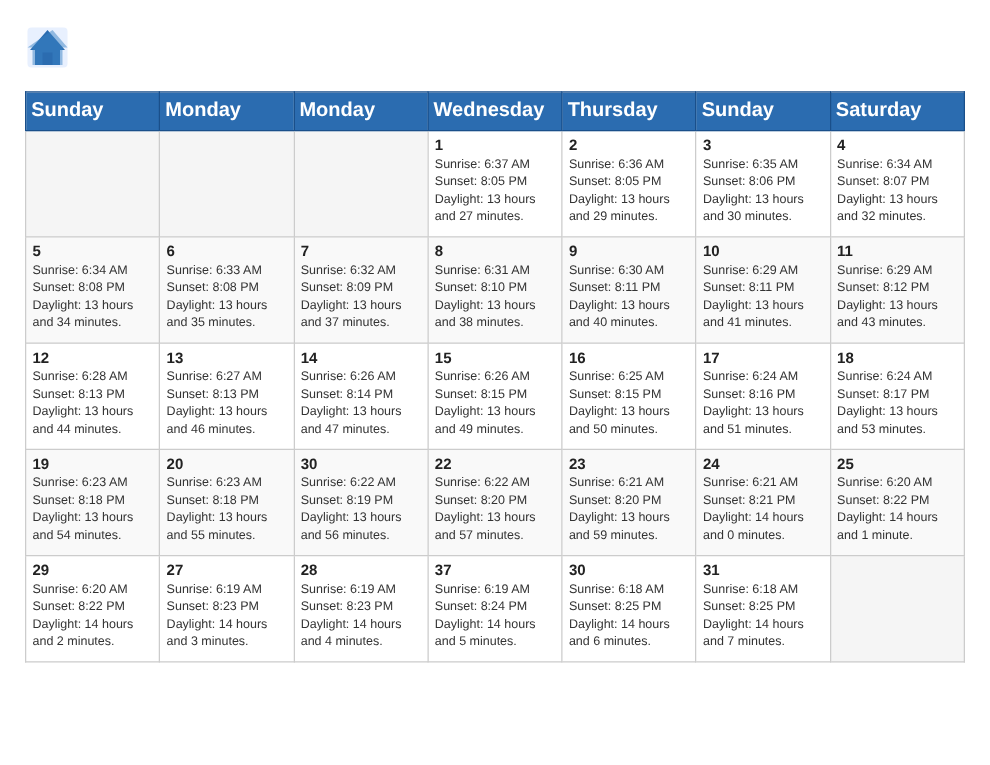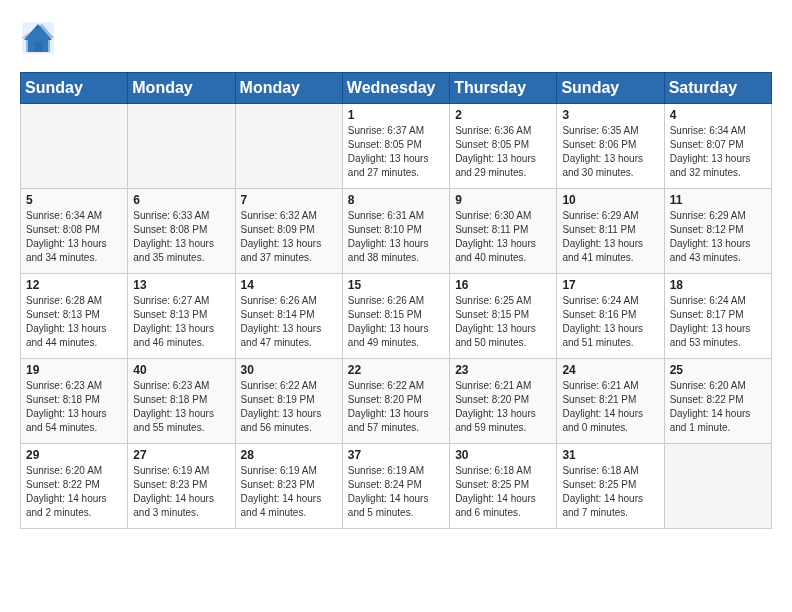--- a/index.html
+++ b/index.html
@@ -195,21 +195,21 @@
           <span class="day-number">18</span>
           <div class="day-info">Sunrise: 6:24 AM<br>Sunset: 8:17 PM<br>Daylight: 13 hours and 53 minutes.</div>
         </td>
       </tr>
       <tr>
         <td>
           <span class="day-number">19</span>
           <div class="day-info">Sunrise: 6:23 AM<br>Sunset: 8:18 PM<br>Daylight: 13 hours and 54 minutes.</div>
         </td>
         <td>
-          <span class="day-number">40</span>
+          <span class="day-number">20</span>
           <div class="day-info">Sunrise: 6:23 AM<br>Sunset: 8:18 PM<br>Daylight: 13 hours and 55 minutes.</div>
         </td>
         <td>
           <span class="day-number">30</span>
           <div class="day-info">Sunrise: 6:22 AM<br>Sunset: 8:19 PM<br>Daylight: 13 hours and 56 minutes.</div>
         </td>
         <td>
           <span class="day-number">22</span>
           <div class="day-info">Sunrise: 6:22 AM<br>Sunset: 8:20 PM<br>Daylight: 13 hours and 57 minutes.</div>
         </td>

